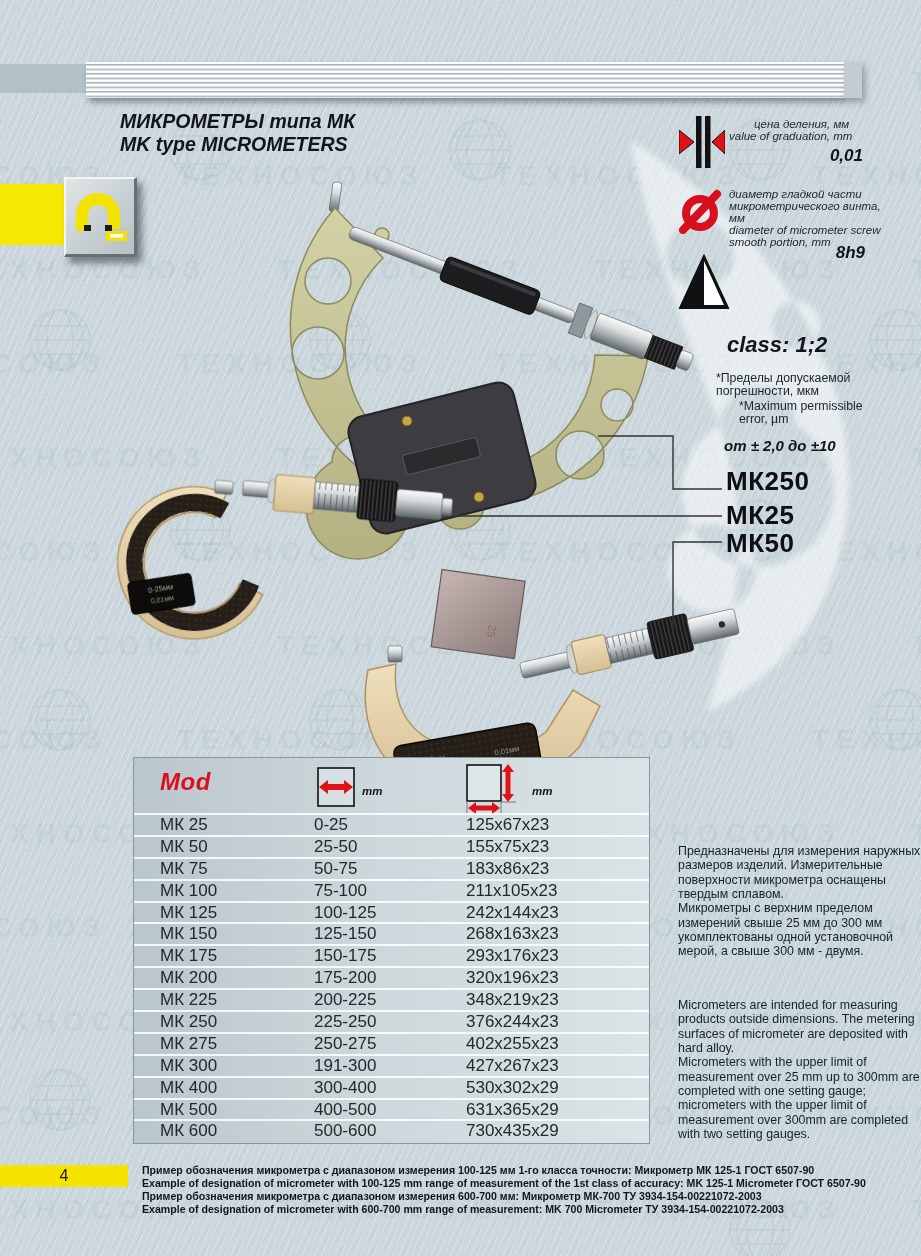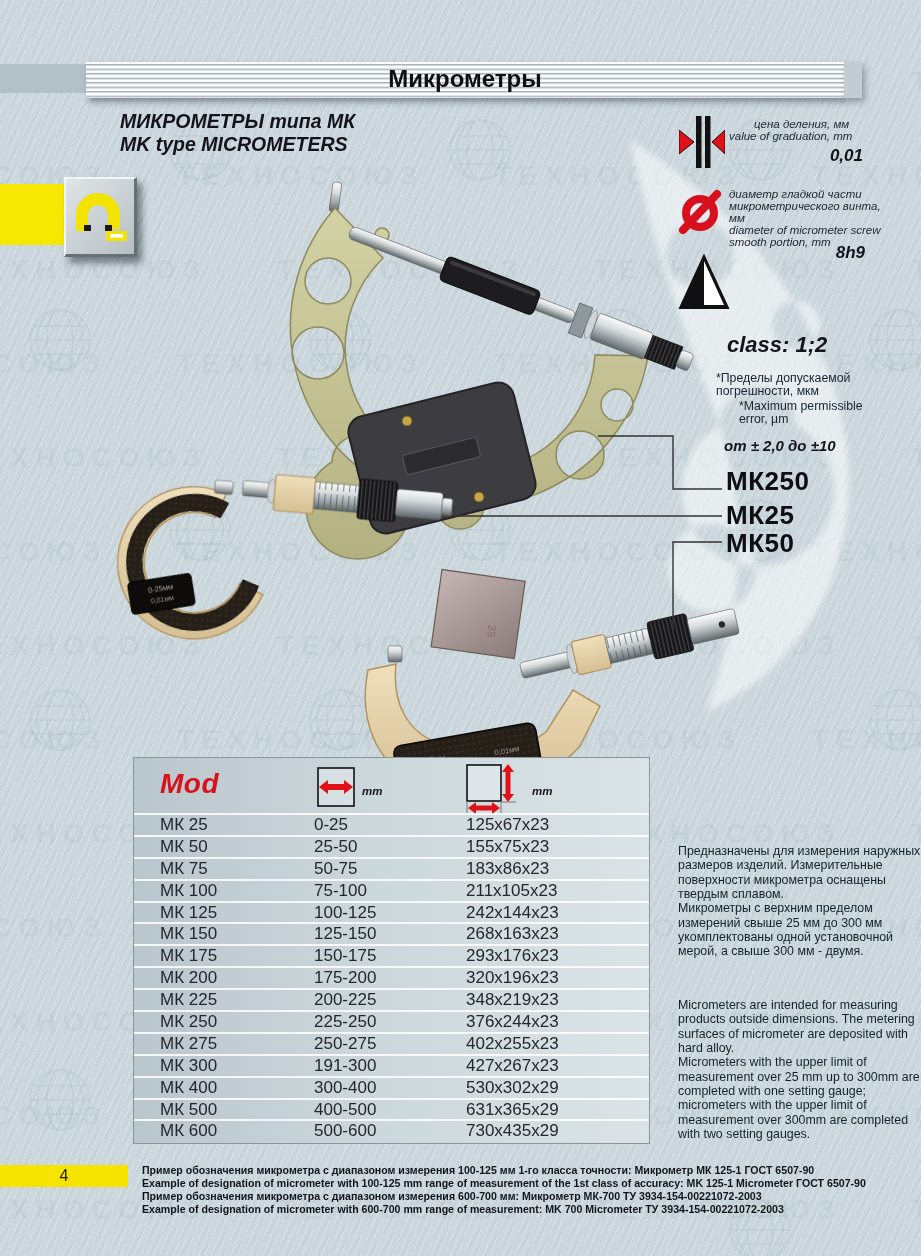--- a/index.html
+++ b/index.html
@@ -41,21 +41,21 @@
   .err-note{left:716px;top:372px;width:152px;font-size:12.3px;line-height:13.4px;color:#18242f;z-index:3;}
   .err-range{left:724px;top:429px;font-size:15px;font-weight:bold;font-style:italic;color:#14141c;z-index:3;margin-top:8px;}
   .model{position:absolute;left:726px;font-size:26px;font-weight:bold;color:#0e0e13;z-index:3;letter-spacing:0.5px;}
   
   #art{position:absolute;left:0;top:0;z-index:1;pointer-events:none;}
   
   .dtable{left:133px;top:757px;width:517px;height:387px;z-index:3;
     border:1px solid #8b969c;box-sizing:border-box;
     background:linear-gradient(90deg,#bac6cd 0%,#ccd7db 45%,#dae4e7 100%);}
   .thead{position:relative;height:55px;}
-  .mod-hdr{left:26px;top:10px;font-size:28px;font-weight:bold;font-style:italic;color:#d8111c;
+  .mod-hdr{left:26px;top:10px;font-size:24px;font-weight:bold;font-style:italic;color:#d8111c;
     letter-spacing:0.5px;}
   .unit{font-size:11.5px;font-weight:bold;font-style:italic;color:#14141c;}
   .trow{position:relative;height:19.9px;border-top:2px solid rgba(255,255,255,0.85);}
   .tcell{position:absolute;top:0;font-size:17px;line-height:20px;color:#24272b;}
   .c0{left:26px;} .c1{left:180px;} .c2{left:332px;}
   
   .desc{width:246px;font-size:12.4px;line-height:14.35px;color:#13222c;white-space:pre-line;z-index:3;}
   
   .pagenum-box{left:0;top:1165px;width:128px;height:22px;background:#f6e400;z-index:3;}
   .pagenum{width:100%;text-align:center;line-height:22px;font-size:16px;color:#1a1a10;}
@@ -231,21 +231,20 @@
     <g fill="none" stroke="#333" stroke-width="1.4">
       <path d="M598,436 L673,436 L673,489 L722,489"></path>
       <path d="M452,516 L722,516"></path>
       <path d="M722,542 L673,542 L673,634"></path>
     </g>
   </svg>
 
   <div class="abs band-left"></div>
   <div class="abs band"></div>
   <div class="abs band-cap"></div>
-  <div class="abs band-title">Микрометры</div>
 
   <div class="abs page-title" style="left:120px;top:110px;">
     <div>МИКРОМЕТРЫ типа МК</div>
     <div>MK type MICROMETERS</div>
   </div>
 
   <div class="abs ystrip"></div>
   <div class="abs logo-sq">
     <svg width="63" height="70" viewBox="0 0 63 70">
       <path d="M16,52 L16,36 A16,16 0 1 1 48,36 L48,50" fill="none" stroke="#f2e400" stroke-width="12"></path>

